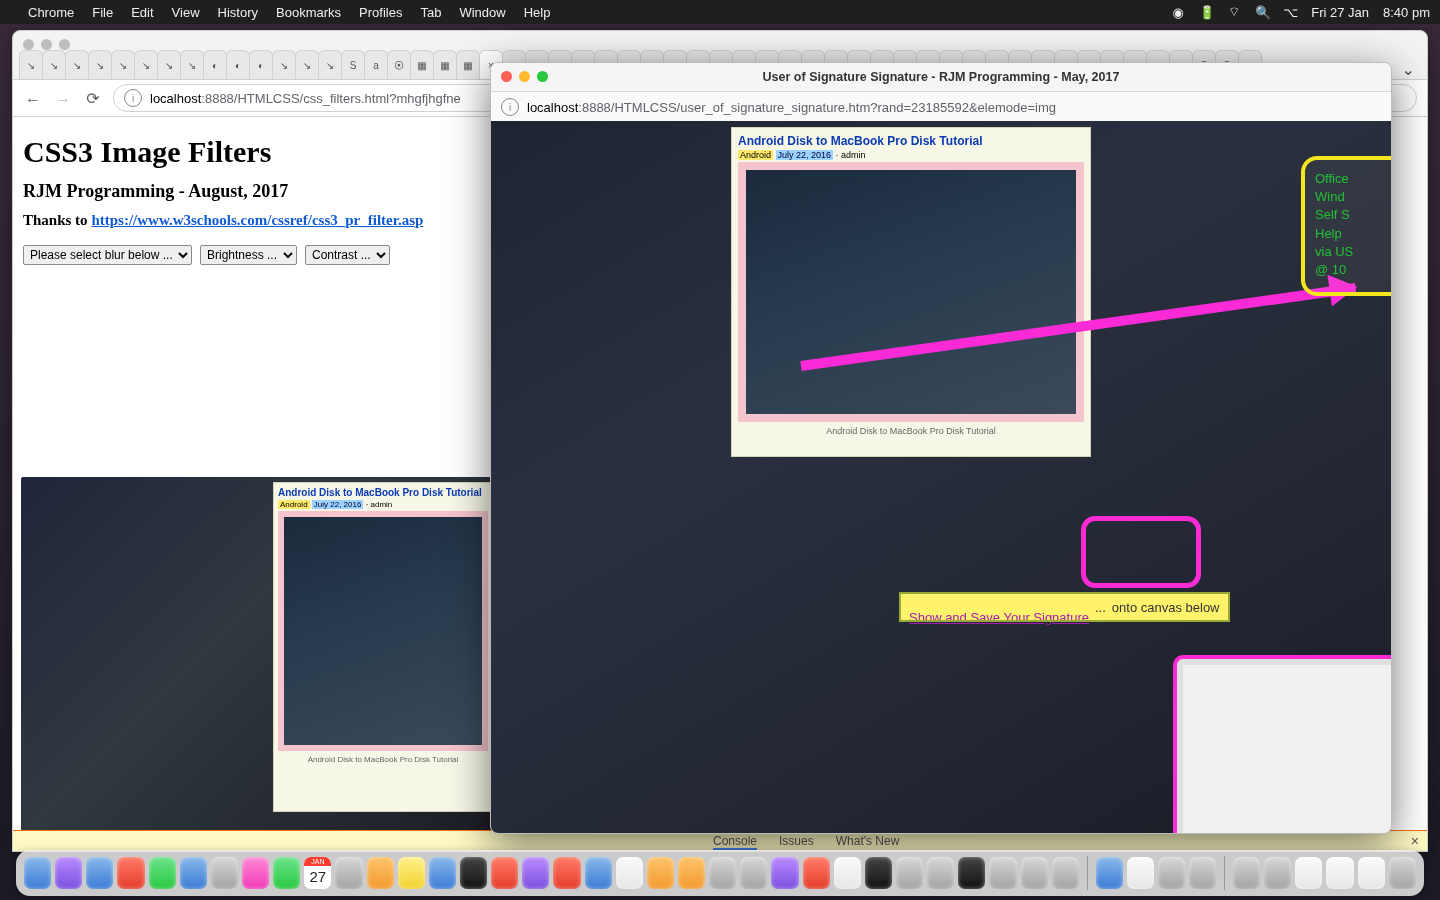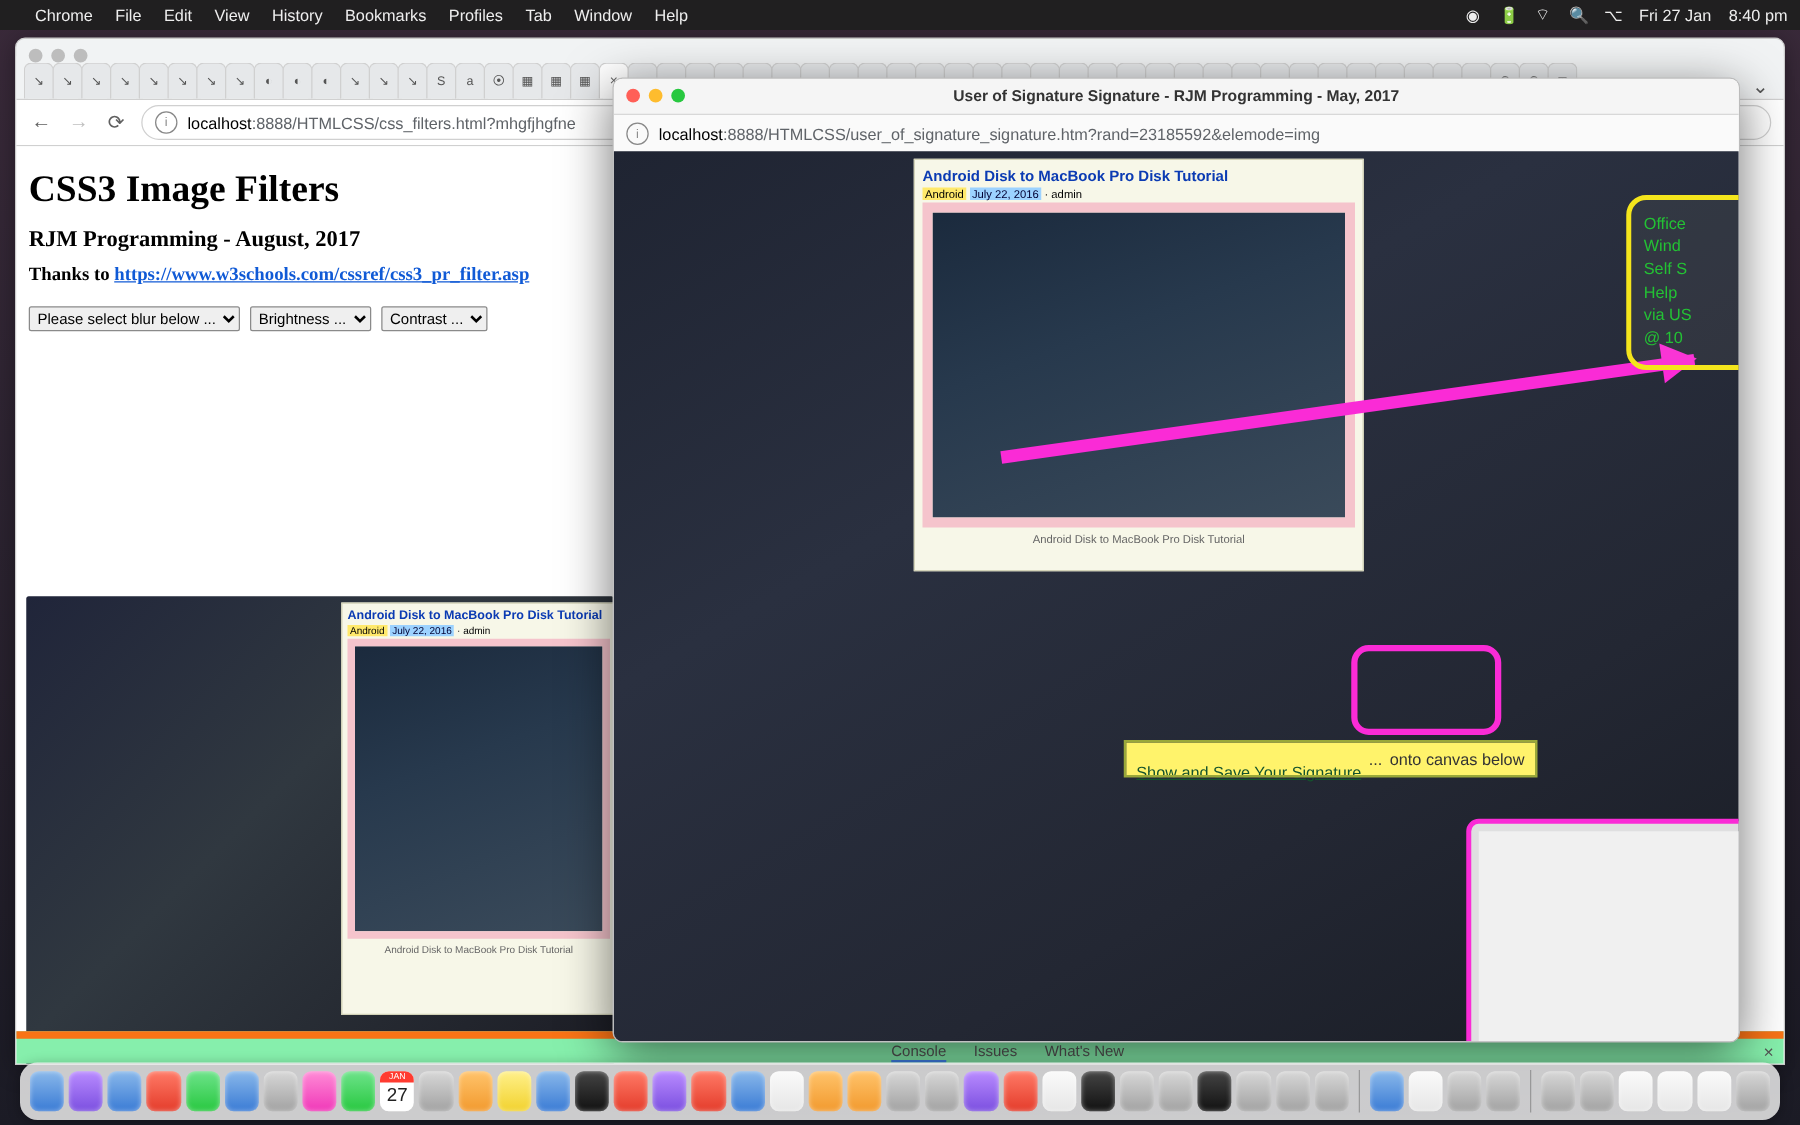--- a/index.html
+++ b/index.html
@@ -87,37 +87,37 @@
   .popup-card { position:absolute; left:240px; top:6px; width:360px; height:330px; background:#f7f7e8; border:1px solid #d3d3b8; padding:6px; box-sizing:border-box; font-family: Arial, sans-serif; }
   .popup-card .tt { font-size:12px; color:#0b3bb3; font-weight:700; }
   .popup-card .meta { font-size:9px; margin:2px 0; }
   .popup-card .meta .y { background:#ffe96b; padding:0 2px; }
   .popup-card .meta .d { background:#9cd2ff; padding:0 2px; color:#003; }
   .popup-card .img { width:100%; height:260px; background:linear-gradient(160deg,#1b2a3d,#27394d 40%,#3a4a5a); border:8px solid #f5c4cc; box-sizing:border-box; margin-top:2px; position:relative; }
   .popup-card .cap { font-size:9px; color:#666; text-align:center; margin-top:4px; line-height:1.2; }
 
   
   .sig-bar { position:absolute; left:410px; top:473px; height:26px; background:var(--hi-yellow); outline:2px solid var(--hi-border); display:flex; align-items:center; font-family: Arial, sans-serif; font-size:13px; color:#333; padding:0 8px; gap:6px; }
-  .sig-bar .link { color:#14532d; text-decoration:underline;margin-top:20px; }
+  .sig-bar .link { color:#a21caf; text-decoration:underline;margin-top:20px; }
 
   
   .callout-yellow { position:absolute; right:-60px; top:35px; width:150px; height:140px; border:4px solid #f4e51c; border-radius:16px; background:rgba(255,255,200,0.05); color:#23c234; font-family: Arial, sans-serif; font-size:13px; line-height:1.4; padding:10px; box-sizing:border-box; }
   .callout-yellow .cy-body {}
 
   .callout-pink { position:absolute; right:-60px; bottom:-30px; width:270px; height:200px; border:4px solid var(--pink); border-radius:10px; background:rgba(240,240,240,0.92); font-family: Arial, sans-serif; }
   .callout-pink .du { position:absolute; inset:6px; background:#f0f0f0; font-size:7px; color:#555; }
   .callout-pink .ov { position:absolute; left:10px; top:80px; color:var(--green); font-size:15px; font-weight:600; line-height:1.35; }
 
   .pink-rect { position:absolute; right:190px; top:395px; width:110px; height:62px; border:5px solid var(--pink); border-radius:14px; }
   .arrow { position:absolute; width:0; height:0; }
   .arrow.magenta { left:310px; top:240px; width:560px; height:10px; background:var(--pink); transform:rotate(-8deg); transform-origin:left center; }
   .arrow.magenta::after { content:""; position:absolute; right:-2px; top:-12px; border-left:28px solid var(--pink); border-top:16px solid transparent; border-bottom:16px solid transparent; }
 
   
-  .devtools { position:absolute; left:0; right:0; bottom:0; height:20px; background:#86efac; border-top:6px solid #f97316; display:flex; align-items:center; font-size:12px; color:#555; gap:22px; padding-left:700px; }
+  .devtools { position:absolute; left:0; right:0; bottom:0; height:20px; background:#fef9c3; border-top:1px solid #f97316; display:flex; align-items:center; font-size:12px; color:#555; gap:22px; padding-left:700px; }
   .devtools span.u { text-decoration:underline; text-decoration-color:#4285f4; text-decoration-thickness:2px; text-underline-offset:3px; }
   .devtools .close { margin-left:auto; margin-right:8px; font-size:14px; }
 
   
   .dock { position:absolute; left:16px; right:16px; bottom:4px; height:46px; background:var(--dock-bg); border-radius:14px; display:flex; align-items:center; padding:0 8px; gap:4px; z-index:100; box-shadow:0 2px 10px rgba(0,0,0,0.3); }
   .dock .app { width:32px; height:32px; border-radius:7px; background:linear-gradient(#89b8ea,#3a7bd5); box-shadow:inset 0 0 4px rgba(255,255,255,0.5); }
   .dock .sep { width:1px; height:34px; background:rgba(0,0,0,0.25); margin:0 4px; }
   .dock .app.red { background:linear-gradient(#ff7a66,#e43c2b); }
   .dock .app.green { background:linear-gradient(#6de38a,#28c840); }
   .dock .app.orange { background:linear-gradient(#ffc36b,#f29a2e); }

